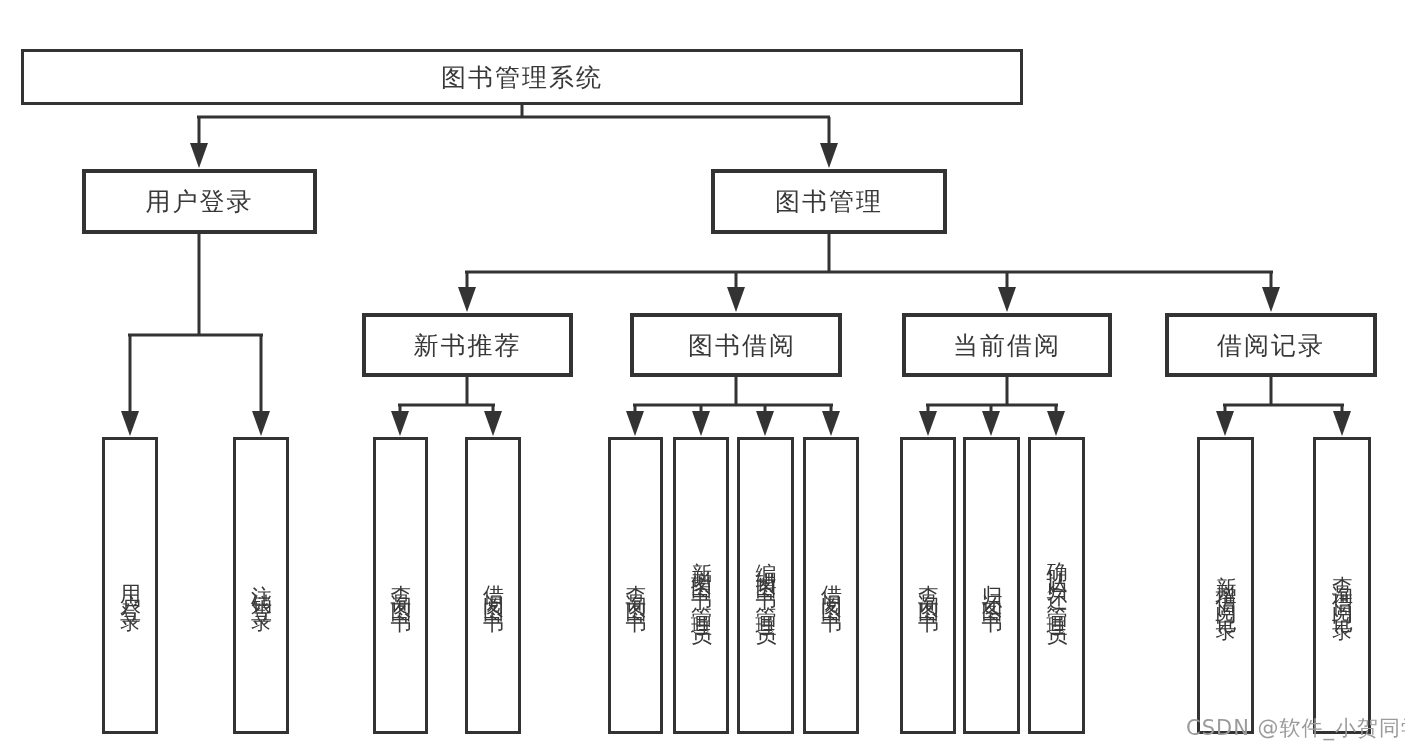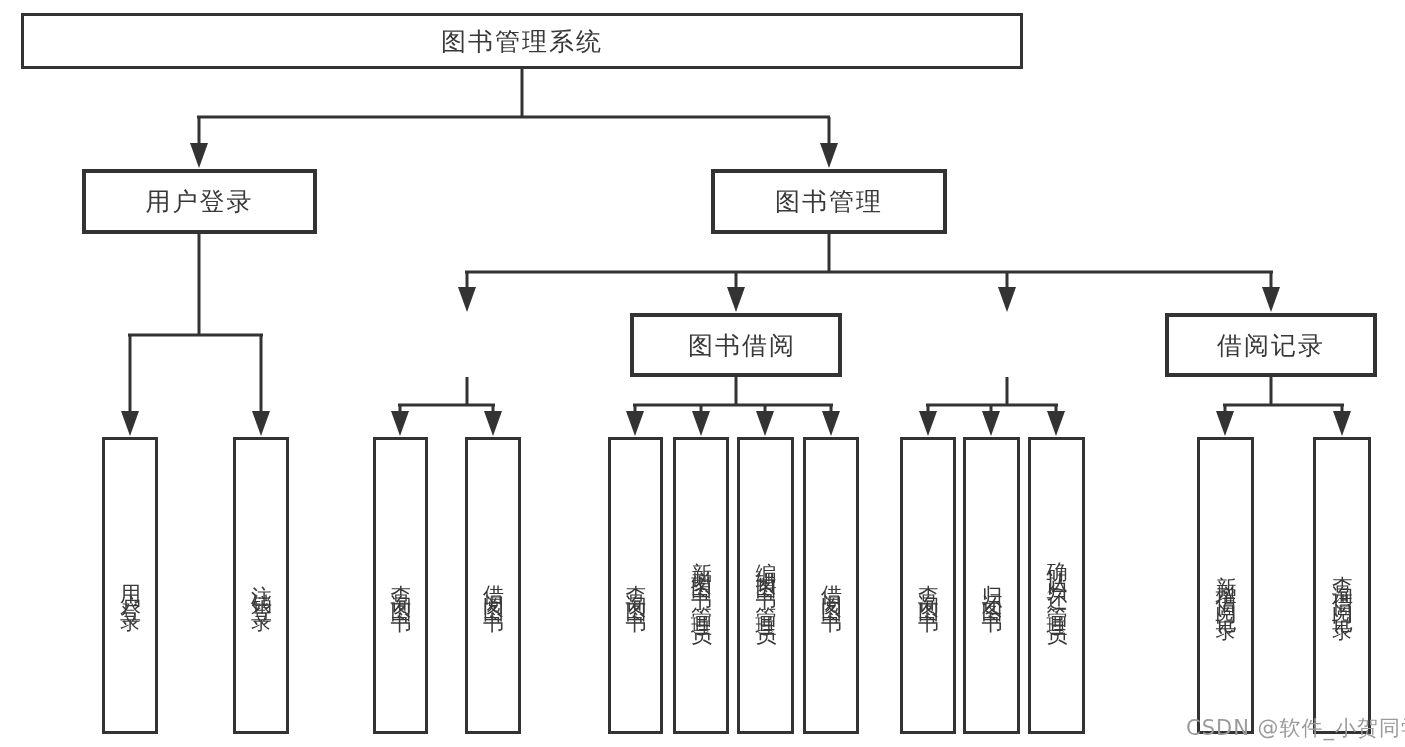--- a/index.html
+++ b/index.html
@@ -6,21 +6,21 @@
   .canvas{
     position:relative;width:1405px;height:747px;background:#ffffff;overflow:hidden;
     font-family:"DejaVu Sans","Liberation Sans",sans-serif;
   }
   svg.connectors{position:absolute;left:0;top:0;z-index:1;}
   .node{
     position:absolute;box-sizing:border-box;background:#ffffff;
     border:4px solid #333333;display:flex;align-items:center;justify-content:center;
     color:#383838;font-size:25px;letter-spacing:2px;z-index:2;white-space:nowrap;
   }
-  .node.root{border-width:3px;}
+  .node.root{border-width:3px;margin-top:36px;}
   .leaf{
     position:absolute;box-sizing:border-box;background:#ffffff;
     border:3px solid #333333;display:flex;align-items:center;justify-content:center;
     top:437px;height:297px;z-index:2;
   }
   .leaf span{
     writing-mode:vertical-rl;text-orientation:mixed;
     font-size:21px;letter-spacing:9px;line-height:1;color:#383838;
   }
   .watermark{
@@ -92,22 +92,28 @@
     <span>图书管理系统</span>
   </div>
 
   <div class="node" style="left:82px;top:169px;width:235px;height:65px;">
     <span>用户登录</span>
   </div>
   <div class="node" style="left:711px;top:169px;width:236px;height:65px;text-align:right;">
     <span>图书管理</span>
   </div>
 
+  <div class="node" style="left:362px;top:313px;width:211px;height:64px;">
+    <span>新书推荐</span>
+  </div>
   <div class="node" style="left:630px;top:313px;width:212px;height:64px;padding-left:12px;">
     <span>图书借阅</span>
+  </div>
+  <div class="node" style="left:902px;top:313px;width:210px;height:64px;">
+    <span>当前借阅</span>
   </div>
   <div class="node" style="left:1165px;top:313px;width:212px;height:64px;">
     <span>借阅记录</span>
   </div>
 
   <div class="leaf" style="left:102px;width:56px;">
     <span>用户登录</span>
   </div>
   <div class="leaf" style="left:233px;width:56px;">
     <span>注销登录</span>

